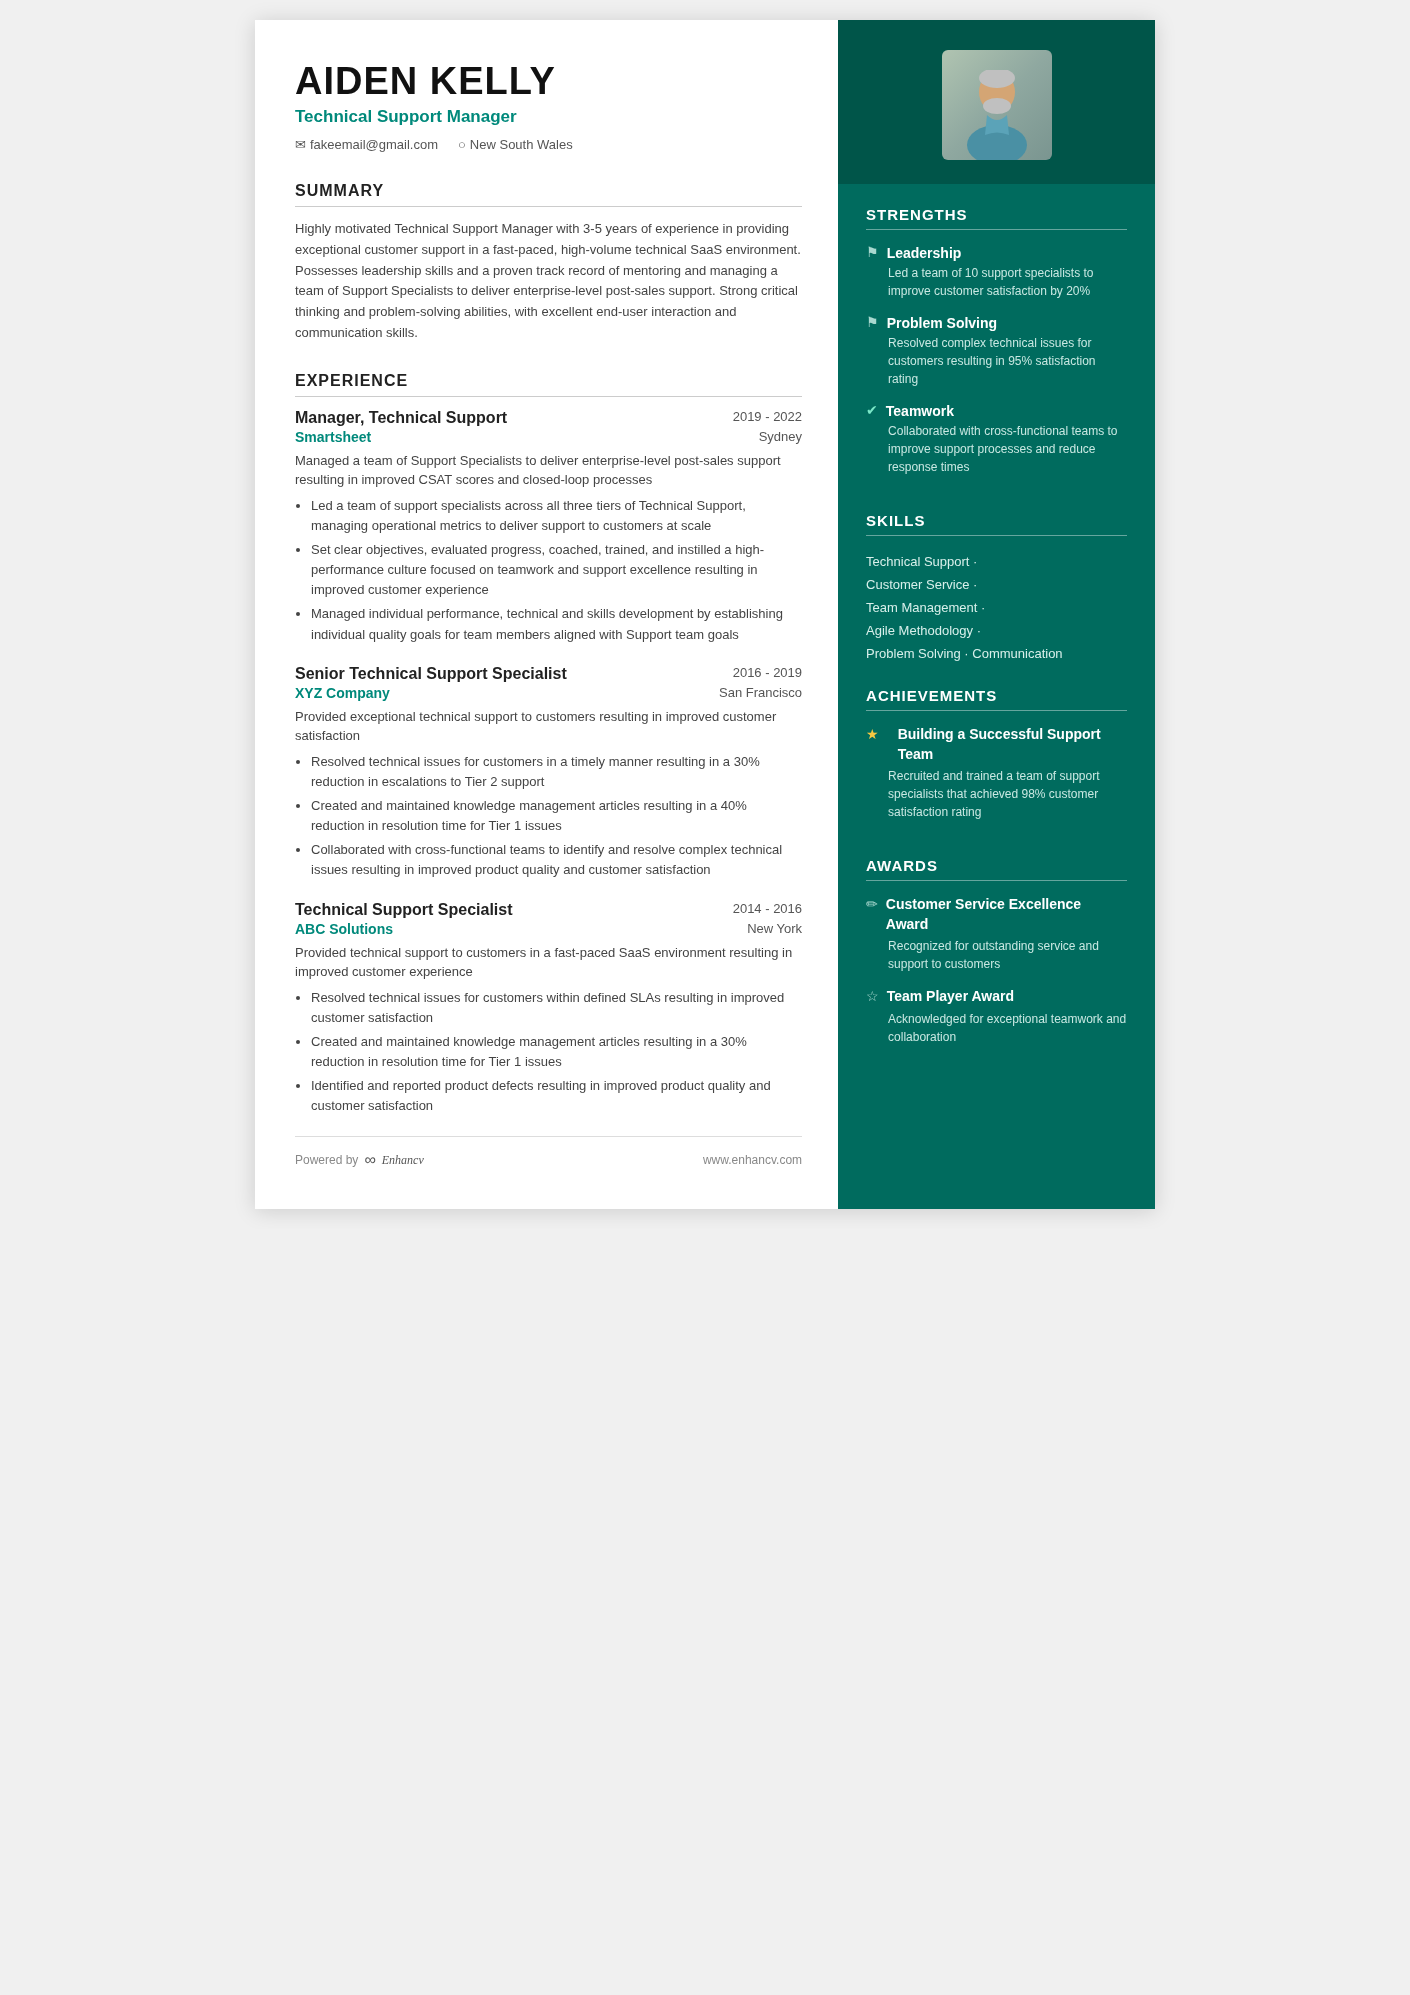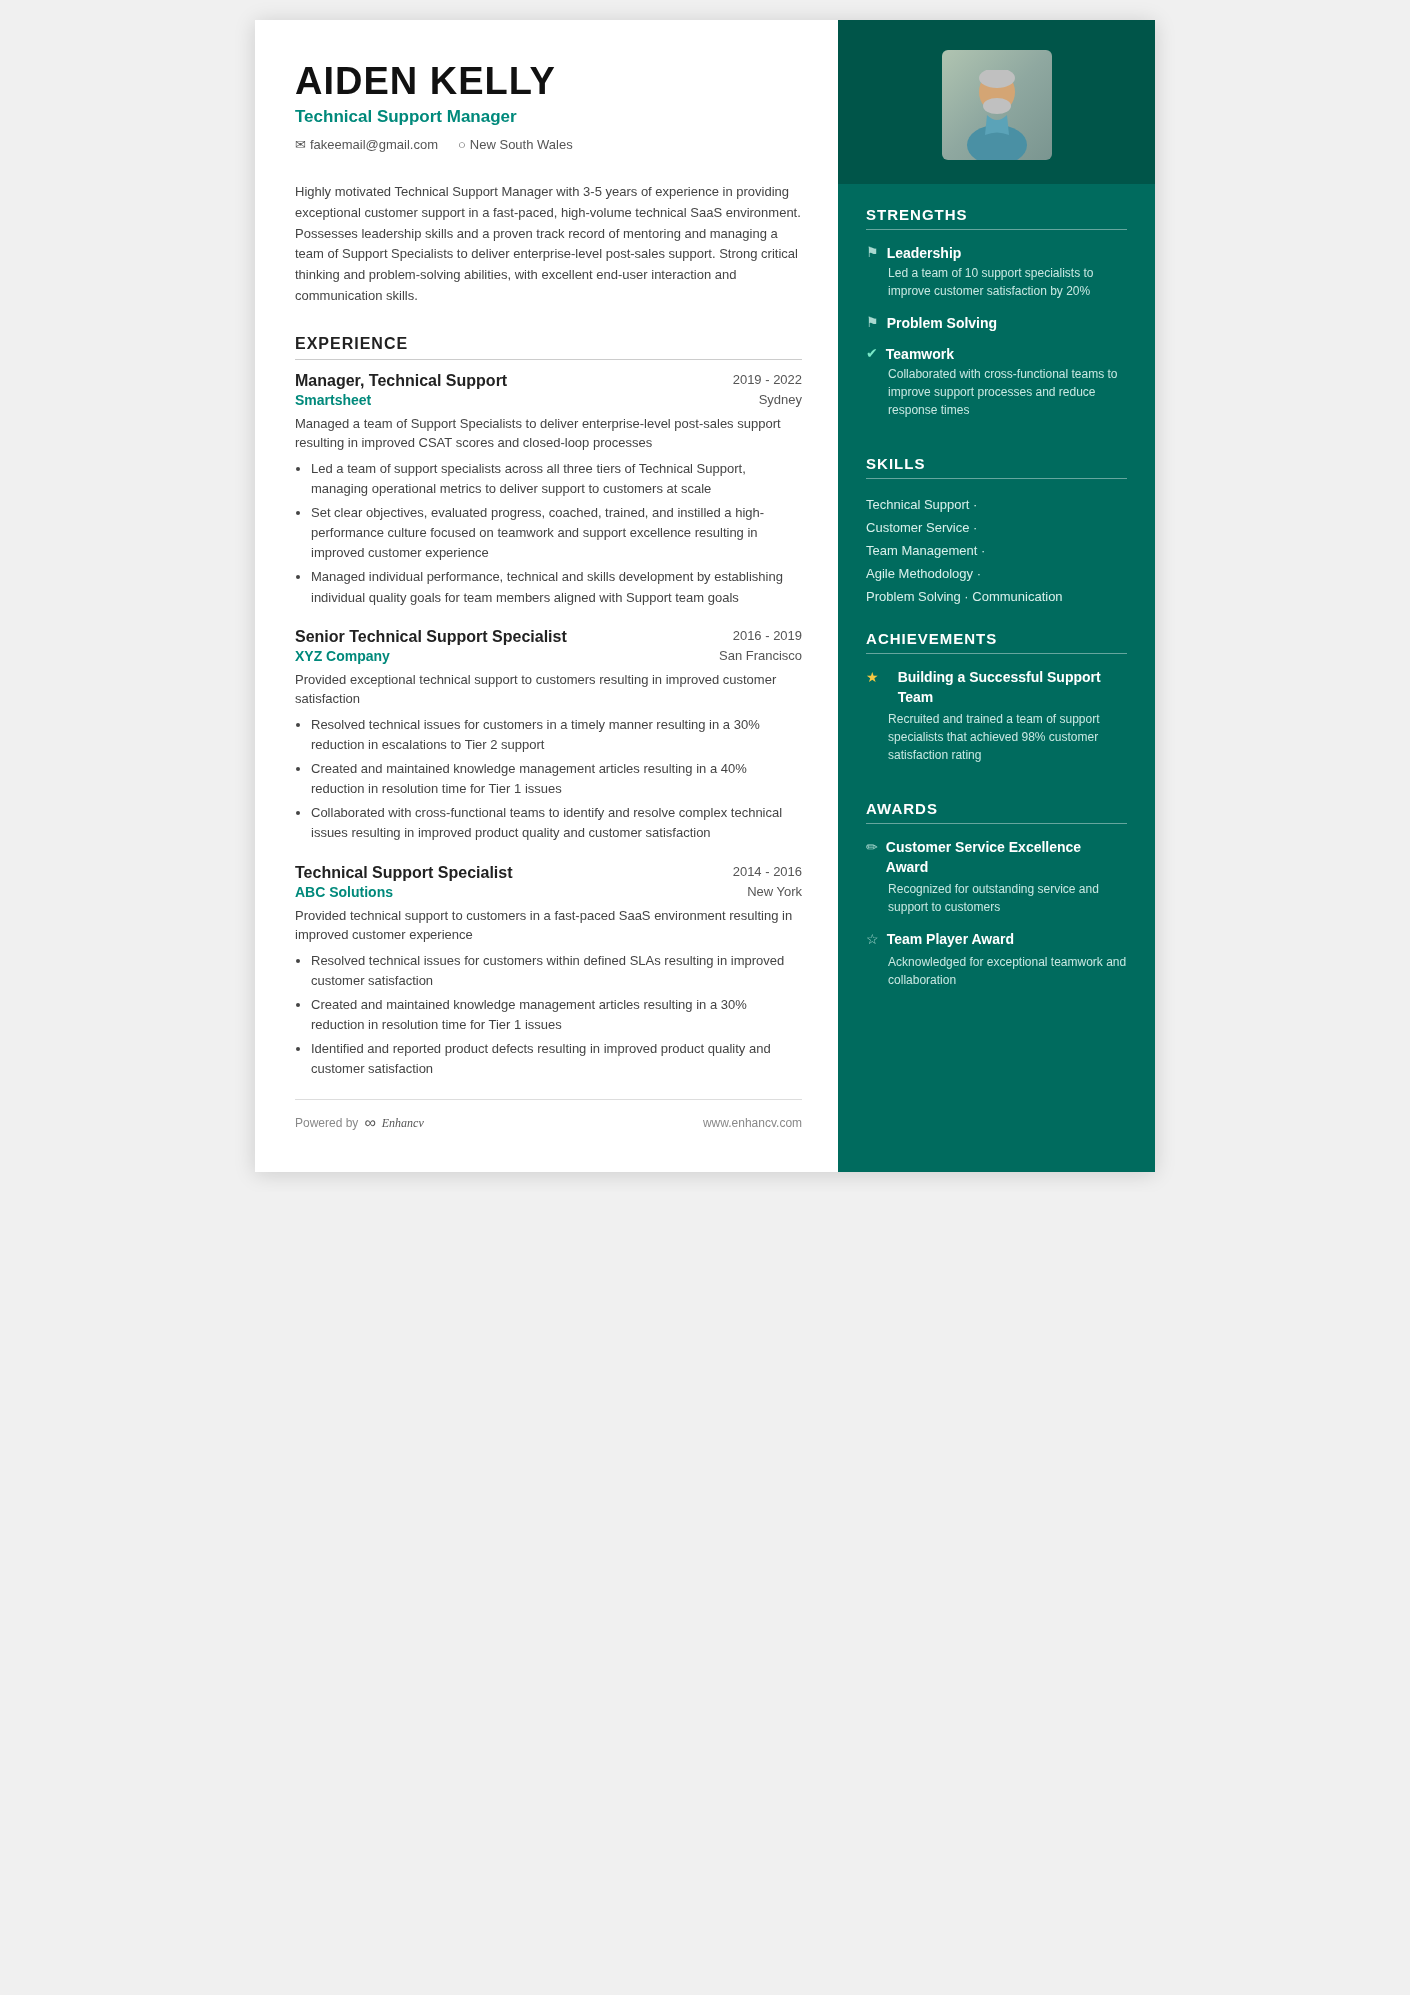--- a/index.html
+++ b/index.html
@@ -303,20 +303,21 @@
           <span>fakeemail@gmail.com</span>
         </div>
         <div class="contact-item">
           <span>○</span>
           <span>New South Wales</span>
         </div>
       </div>
     </div>
 
     <div class="section">
+      <div class="section-title">SUMMARY</div>
       <p class="summary-text">Highly motivated Technical Support Manager with 3-5 years of experience in providing exceptional customer support in a fast-paced, high-volume technical SaaS environment. Possesses leadership skills and a proven track record of mentoring and managing a team of Support Specialists to deliver enterprise-level post-sales support. Strong critical thinking and problem-solving abilities, with excellent end-user interaction and communication skills.</p>
     </div>
 
     <div class="section">
       <div class="section-title">EXPERIENCE</div>
 
       <div class="exp-entry">
         <div class="exp-header">
           <span class="exp-title">Manager, Technical Support</span>
           <span class="exp-date">2019 - 2022</span>
@@ -409,20 +410,21 @@
           <span class="strength-name">Leadership</span>
         </div>
         <div class="strength-desc">Led a team of 10 support specialists to improve customer satisfaction by 20%</div>
       </div>
 
       <div class="strength-item">
         <div class="strength-header">
           <span class="strength-icon">⚑</span>
           <span class="strength-name">Problem Solving</span>
         </div>
+        <div class="strength-desc">Resolved complex technical issues for customers resulting in 95% satisfaction rating</div>
       </div>
 
       <div class="strength-item">
         <div class="strength-header">
           <span class="strength-icon" style="color:#7ae8c8;">✔</span>
           <span class="strength-name">Teamwork</span>
         </div>
         <div class="strength-desc">Collaborated with cross-functional teams to improve support processes and reduce response times</div>
       </div>
     </div>

